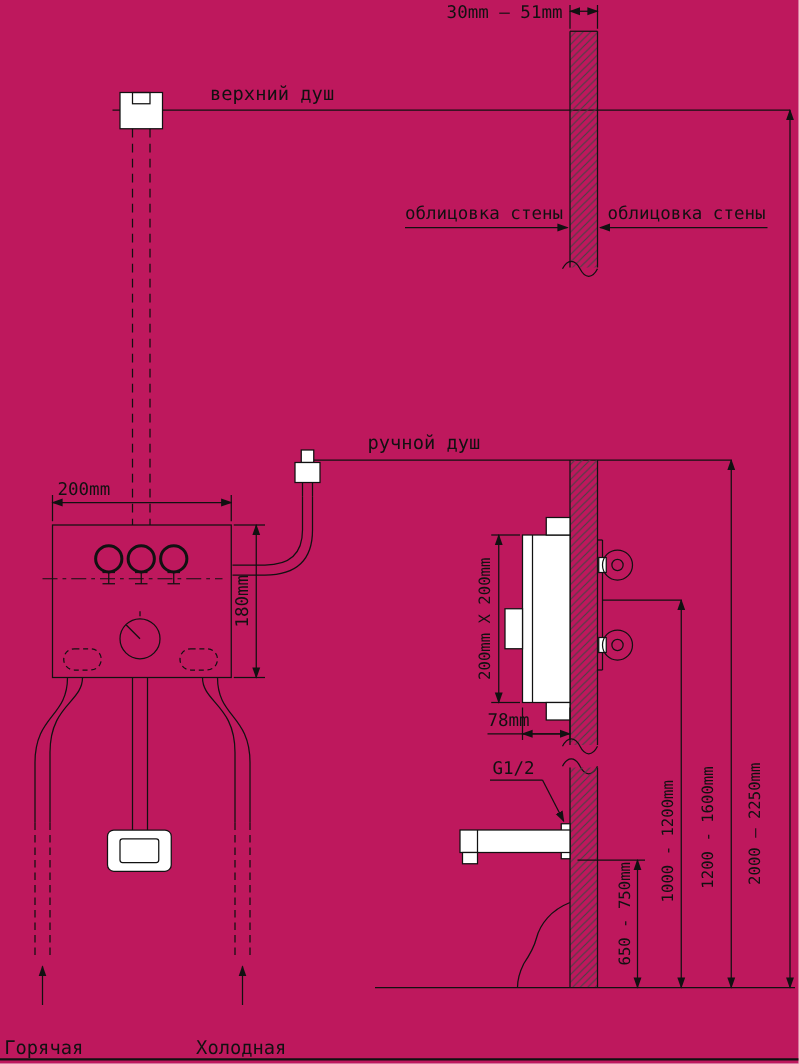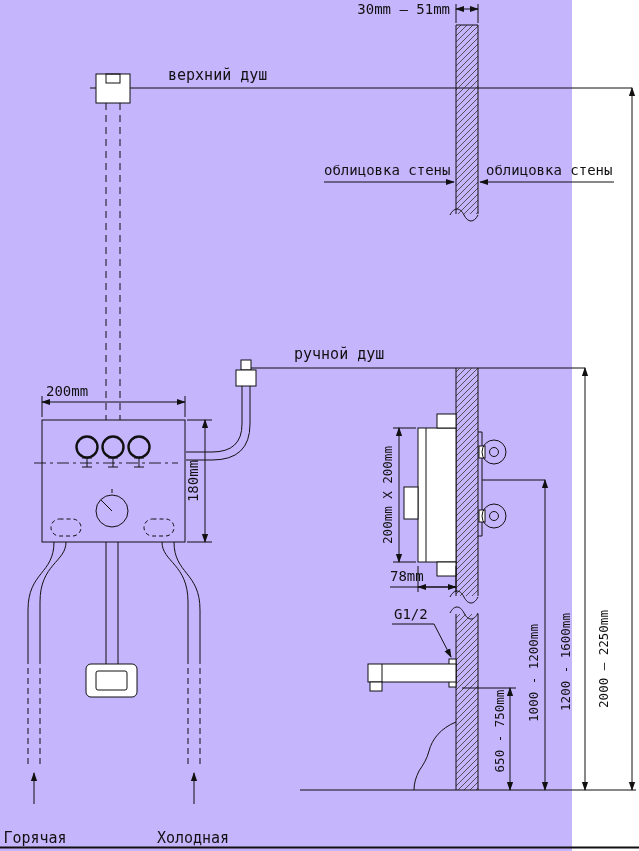--- a/index.html
+++ b/index.html
@@ -1,16 +1,16 @@
 <!DOCTYPE html>
 <html><head>
 <meta charset="utf-8">
 <style>
   html,body{margin:0;padding:0;background:#ffffff}
-  .page{width:572px;height:851px;position:relative;background:#c4b5fd}
+  .page{width:639px;height:851px;position:relative;background:#be185d}
   svg{display:block}
   .ln{fill:none;stroke:#111;stroke-width:1}
   .thin{stroke-width:0.9}
   .thick{stroke-width:2.4}
   .wf{fill:#ffffff;stroke:#111;stroke-width:1}
   text{font-family:"DejaVu Sans Mono","Liberation Mono",monospace;fill:#111}
   .dim{font-size:14px}
   .dimv{font-size:12.5px}
   .lbl{font-size:15px}
   .lbl-sm{font-size:14px}

